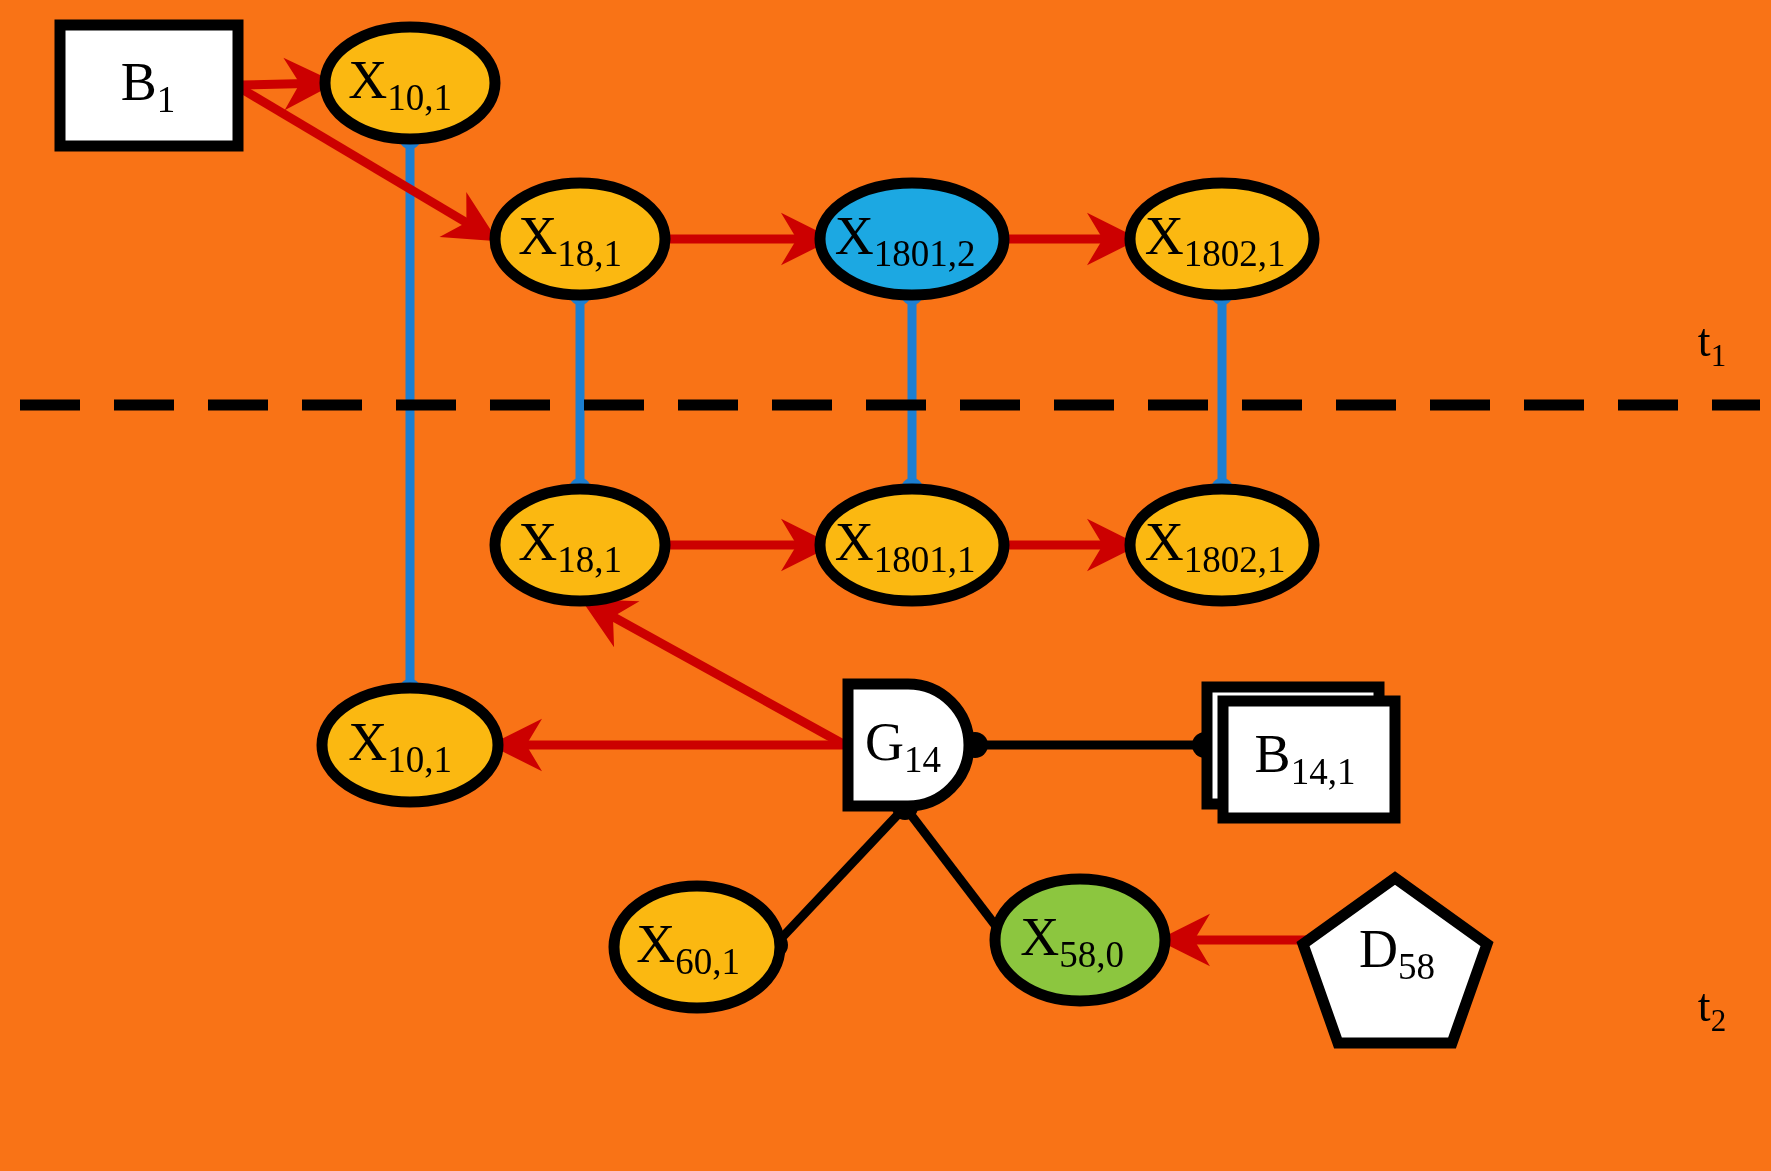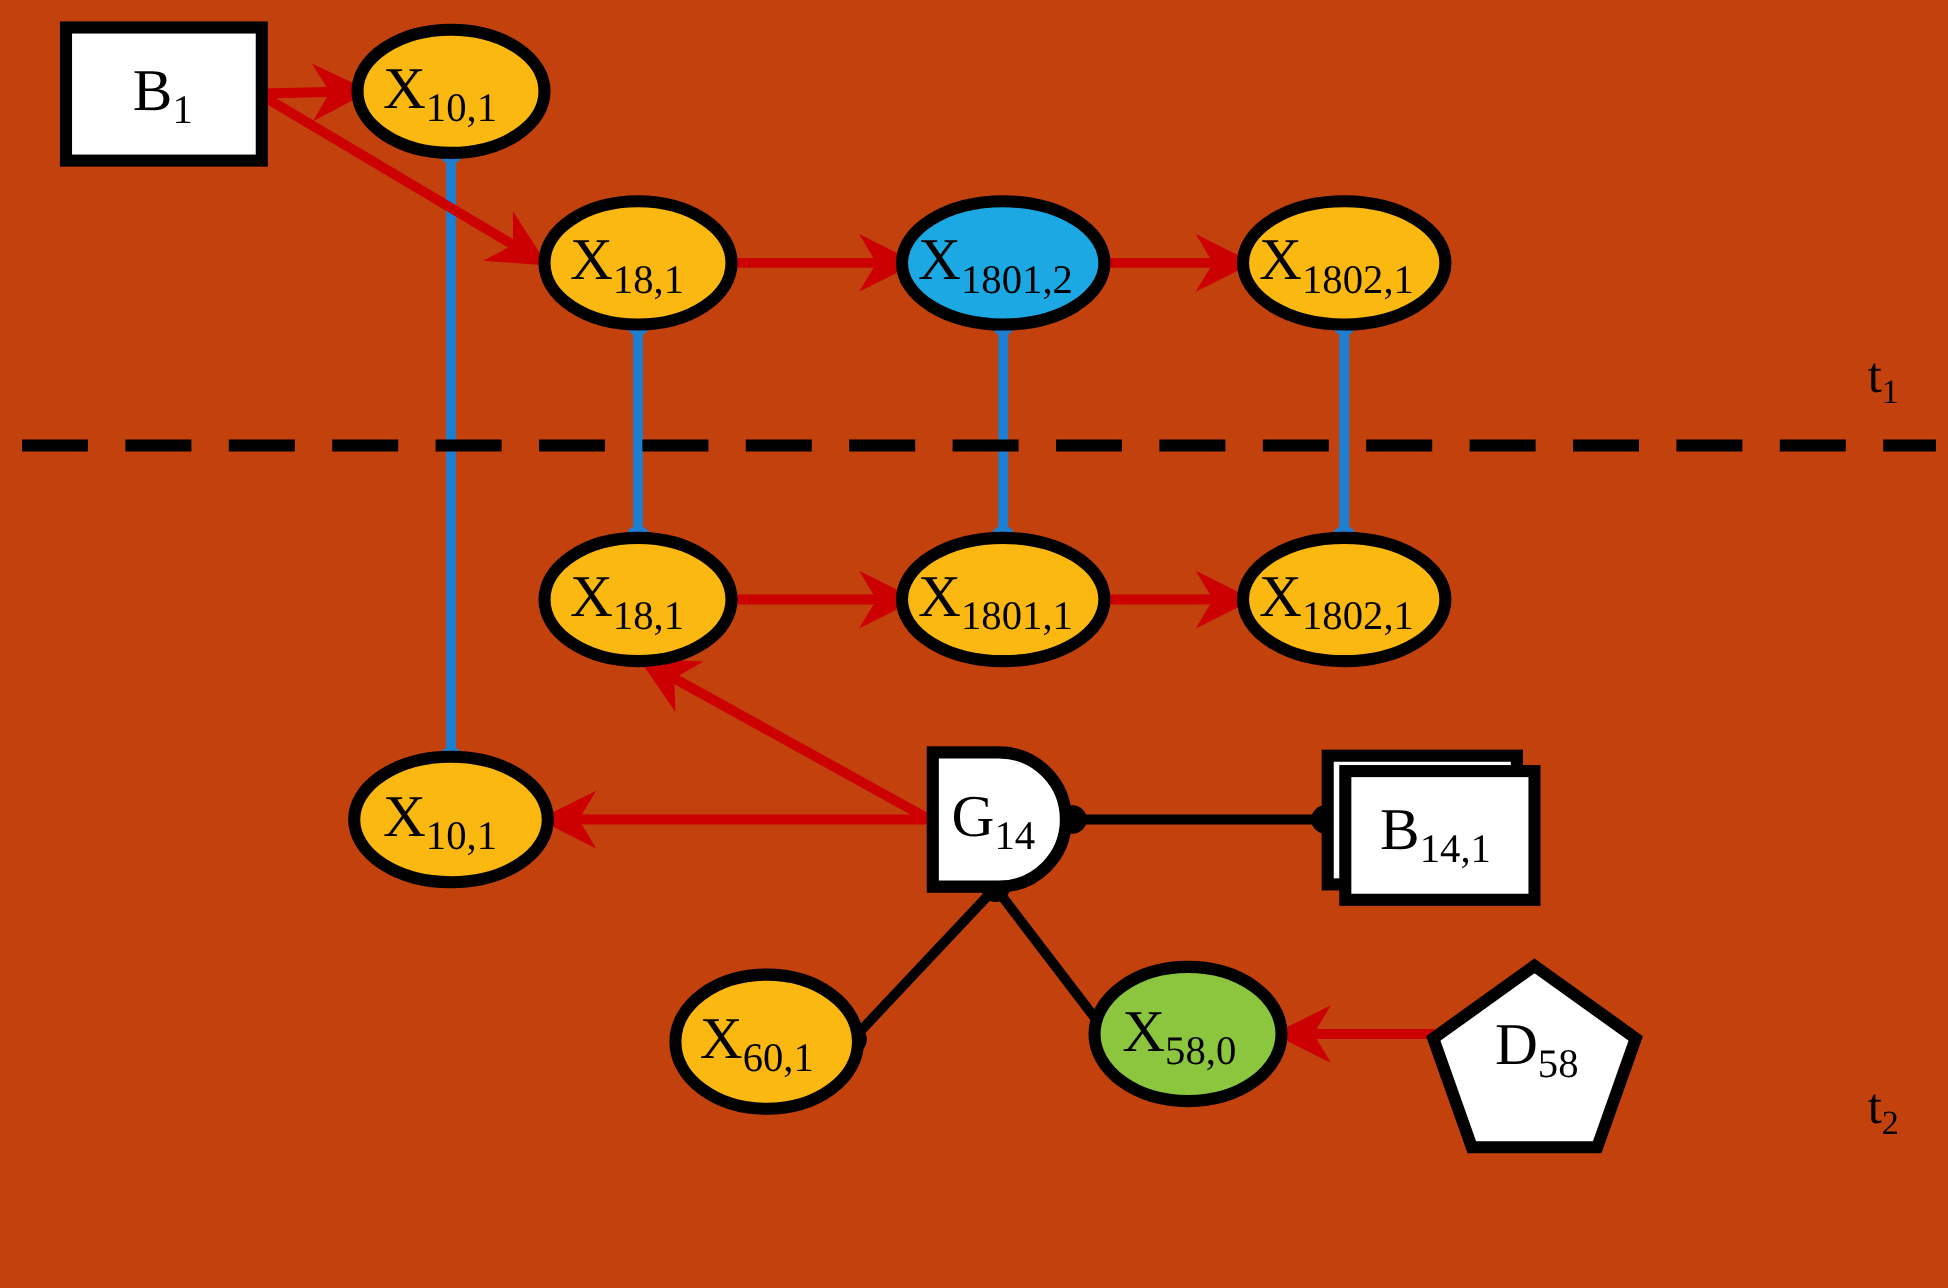--- a/index.html
+++ b/index.html
@@ -7,21 +7,21 @@
     padding: 0;
     background: #ffffff;
   }
   body {
     font-family: "Liberation Serif", "DejaVu Serif", serif;
   }
   #canvas {
     position: relative;
     width: 1771px;
     height: 1171px;
-    background: #c2410c;
+    background: #f97316;
     overflow: hidden;
   }
   #diagram-svg {
     position: absolute;
     left: 0;
     top: 0;
     width: 1771px;
     height: 1171px;
   }
   .node-label {

